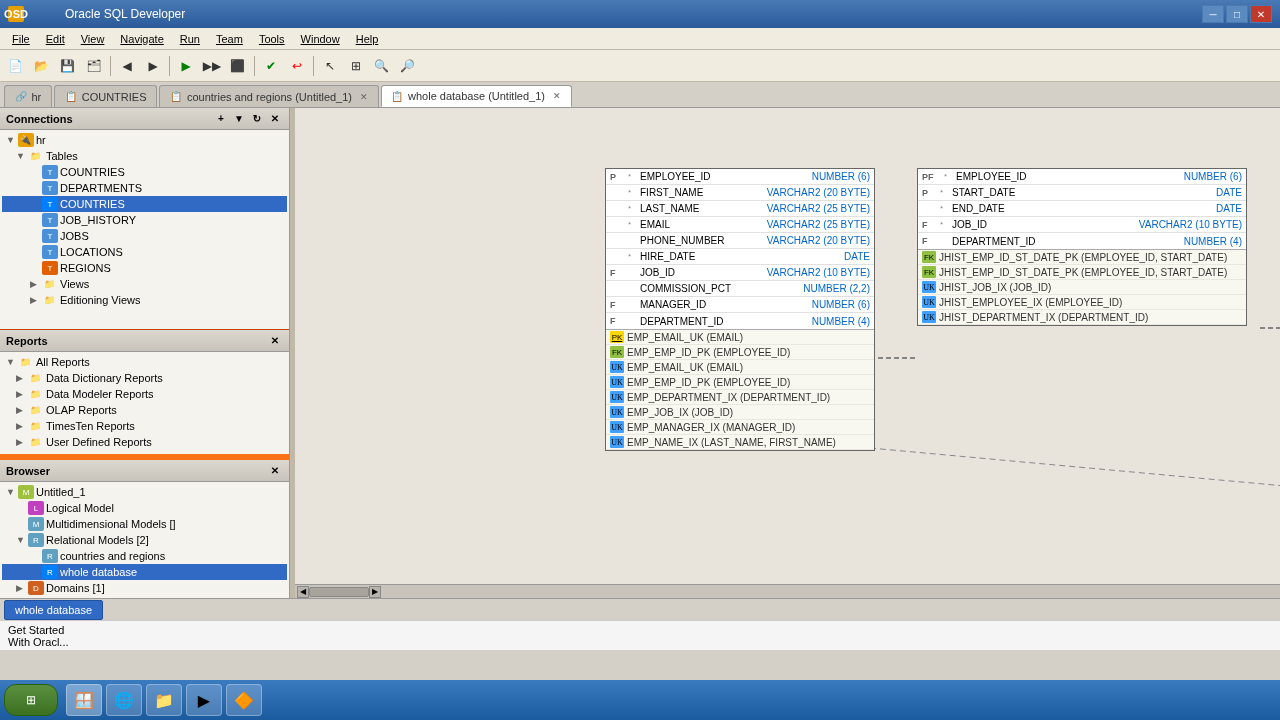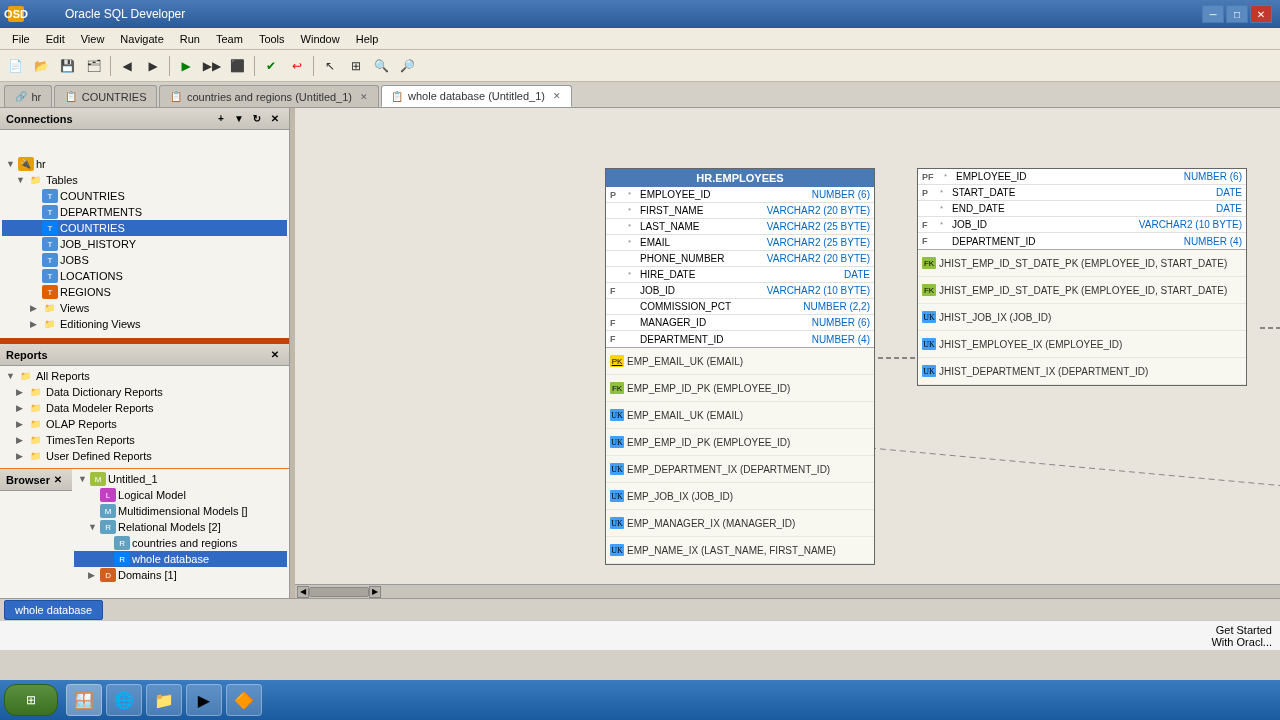--- a/index.html
+++ b/index.html
@@ -29,20 +29,21 @@
       display: flex;
       align-items: center;
       padding: 0 4px;
       border-bottom: 1px solid #c0b8a8;
     }
     .menu-item {
       padding: 2px 8px;
       cursor: pointer;
       font-size: 11px;
       color: #000;
+      text-decoration: underline;
     }
 
     
     .toolbar {
       background: #f0ece0;
       height: 32px;
       display: flex;
       align-items: center;
       padding: 0 4px;
       border-bottom: 1px solid #c0b8a8;
@@ -115,21 +116,21 @@
       justify-content: space-between;
       padding: 0 6px;
       border-bottom: 1px solid #999;
       font-size: 11px;
       font-weight: bold;
     }
     .panel-header-icons { display: flex; gap: 2px; }
     .panel-icon-btn { width: 16px; height: 16px; cursor: pointer; display: flex; align-items: center; justify-content: center; font-size: 10px; }
 
     
-    .connections-panel { height: 220px; gap: 24px; }
+    .connections-panel { height: 220px; }
     .connections-tree { overflow-y: auto; flex: 1; padding: 2px; }
     .tree-item {
       display: flex;
       align-items: center;
       padding: 1px 2px;
       cursor: pointer;
       white-space: nowrap;
     }
     .tree-item.selected { background: #316ac5; color: white; }
     .tree-item.selected .tree-label { color: white; }
@@ -138,25 +139,25 @@
     .icon-db { background: #e8a000; color: white; }
     .icon-table { background: #4a90d9; color: white; }
     .icon-folder { color: #e8a000; }
     .icon-selected { background: #0080ff; color: white; }
     .tree-label { font-size: 11px; color: #000; }
 
     .indent-1 { padding-left: 14px; }
     .indent-2 { padding-left: 28px; }
 
     
-    .reports-panel { border-top: 6px solid #c2410c; }
+    .reports-panel { border-top: 1px solid #c2410c; }
     .reports-tree { padding: 2px; }
 
     
-    .browser-panel { border-top: 1px solid #f97316; flex: 1; display: flex; flex-direction: row; }
+    .browser-panel { border-top: 6px solid #f97316; flex: 1; display: flex; flex-direction: column; }
     .browser-tree { padding: 2px; overflow-y: auto; flex: 1; }
 
     
     .v-resizer {
       width: 5px;
       background: #c0b8a8;
       cursor: col-resize;
     }
 
     
@@ -201,21 +202,21 @@
     .db-row:last-child { border-bottom: none; }
     .db-row-key { width: 18px; font-size: 9px; color: #666; font-weight: bold; flex-shrink: 0; }
     .db-row-constraint { width: 12px; font-size: 8px; color: #888; flex-shrink: 0; }
     .db-row-name { flex: 1; color: #000; font-size: 10px; }
     .db-row-type { color: #0066cc; font-size: 10px; margin-left: 4px; text-align: right; }
 
     .db-index-section { background: #f8f8f0; border-top: 1px solid #aaa; }
     .db-index-row {
       display: flex;
       align-items: center;
-      padding: 7px 4px;
+      padding: 1px 4px;
       border-bottom: 1px solid #e8e8e0;
       min-height: 15px;
     }
     .db-index-icon { width: 14px; height: 12px; border-radius: 1px; display: flex; align-items: center; justify-content: center; font-size: 8px; margin-right: 3px; }
     .idx-pk { background: #ffd700; text-decoration: underline; }
     .idx-fk { background: #90c040; }
     .idx-uk { background: #40a0ff; font-family: Liberation Serif, serif; }
     .db-index-name { font-size: 10px; color: #333; }
 
     
@@ -246,21 +247,21 @@
       font-size: 11px;
       color: white;
       border-radius: 2px;
     }
 
     
     .get-started-bar {
       background: #f5f5f5;
       height: 30px;
       display: flex;
-      align-items: flex-end;
+      align-items: flex-start;
       padding: 0 8px;
       border-top: 1px solid #ccc;
       font-size: 11px;
       flex-direction: column;
       justify-content: center;
     }
 
     
     .taskbar {
       background: linear-gradient(to bottom, #3a7abf, #1a5a9f);
@@ -550,21 +551,20 @@
       <svg class="relations-svg">
 
         <line x1="575" y1="250" x2="622" y2="250" stroke="#666" stroke-width="1.5" stroke-dasharray="5,3"></line>
 
         <line x1="965" y1="220" x2="1012" y2="220" stroke="#666" stroke-width="1.5" stroke-dasharray="5,3"></line>
 
         <line x1="575" y1="340" x2="1012" y2="380" stroke="#888" stroke-width="1" stroke-dasharray="6,4"></line>
       </svg>
 
       <div class="db-table" style="left:310px;top:60px;min-width:270px;">
-        <div class="db-table-header">HR.EMPLOYEES</div>
         <div class="db-table-body">
           <div class="db-row">
             <span class="db-row-key">P</span>
             <span class="db-row-constraint">*</span>
             <span class="db-row-name">EMPLOYEE_ID</span>
             <span class="db-row-type">NUMBER (6)</span>
           </div>
           <div class="db-row">
             <span class="db-row-key"></span>
             <span class="db-row-constraint">*</span>

